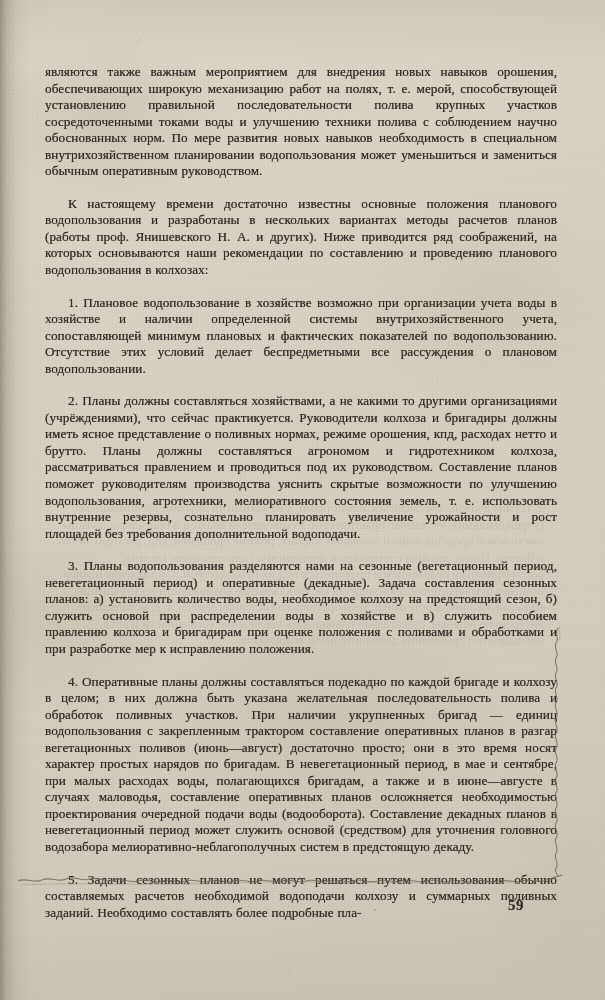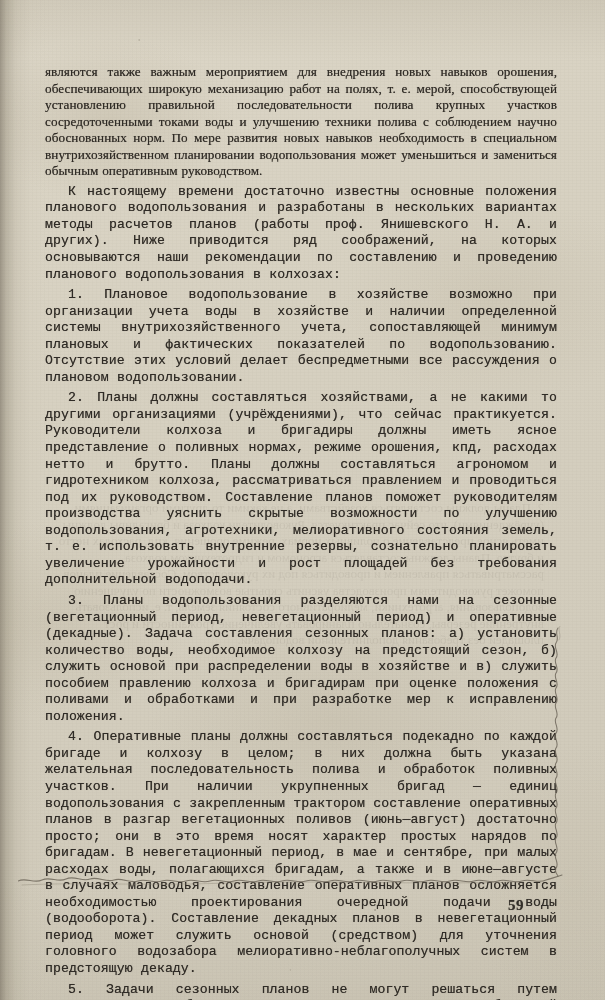--- a/index.html
+++ b/index.html
@@ -91,21 +91,21 @@
   .para {
     margin: 0;
     text-indent: 23px;
   }
   .para.cont {
     text-indent: 0;
   }
   .para:last-child { }
 
   
-  .textblock .para + .para { margin-top: 4px; font-family: Liberation Mono, monospace; }
+  .textblock .para + .para { margin-top: 16px; }
 
   
   .pencil-vertical {
     position: absolute;
     left: 548px;
     top: 626px;
     width: 18px;
     height: 252px;
     pointer-events: none;
   }

